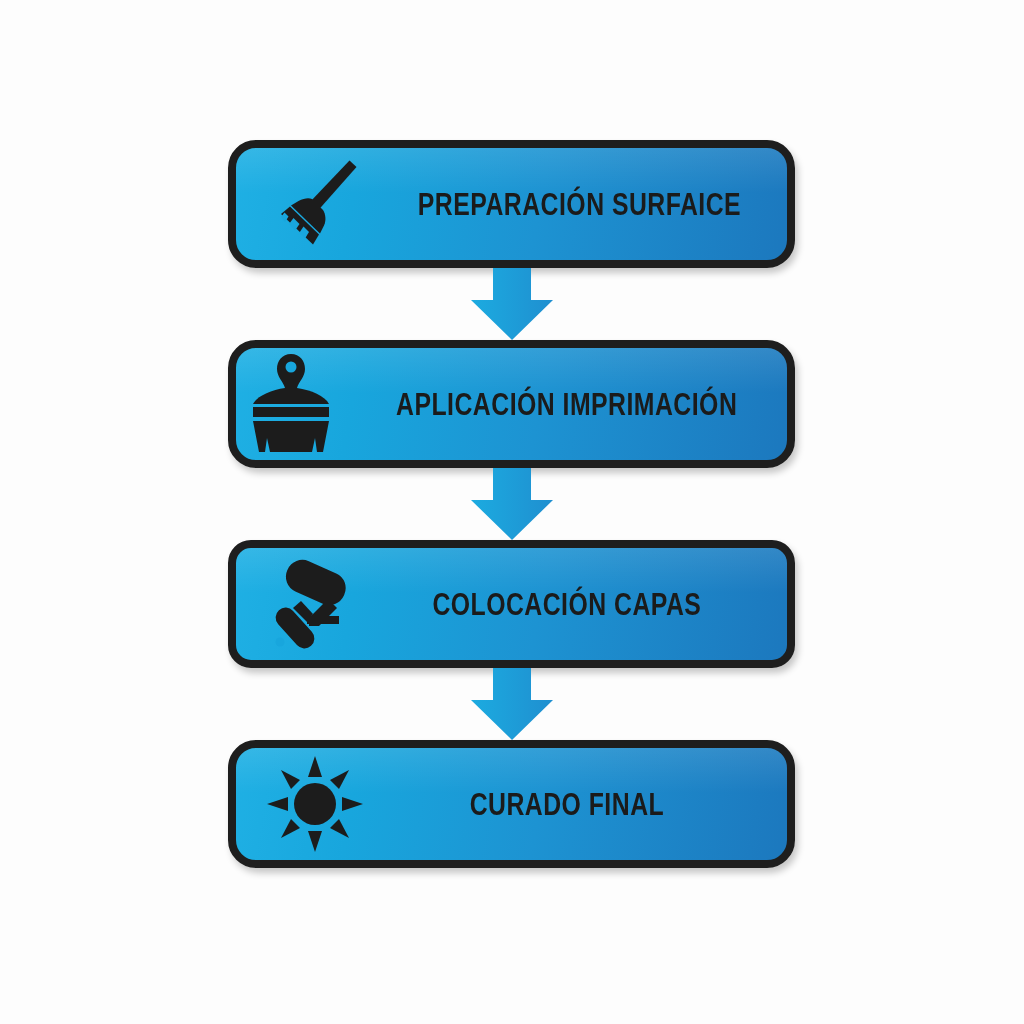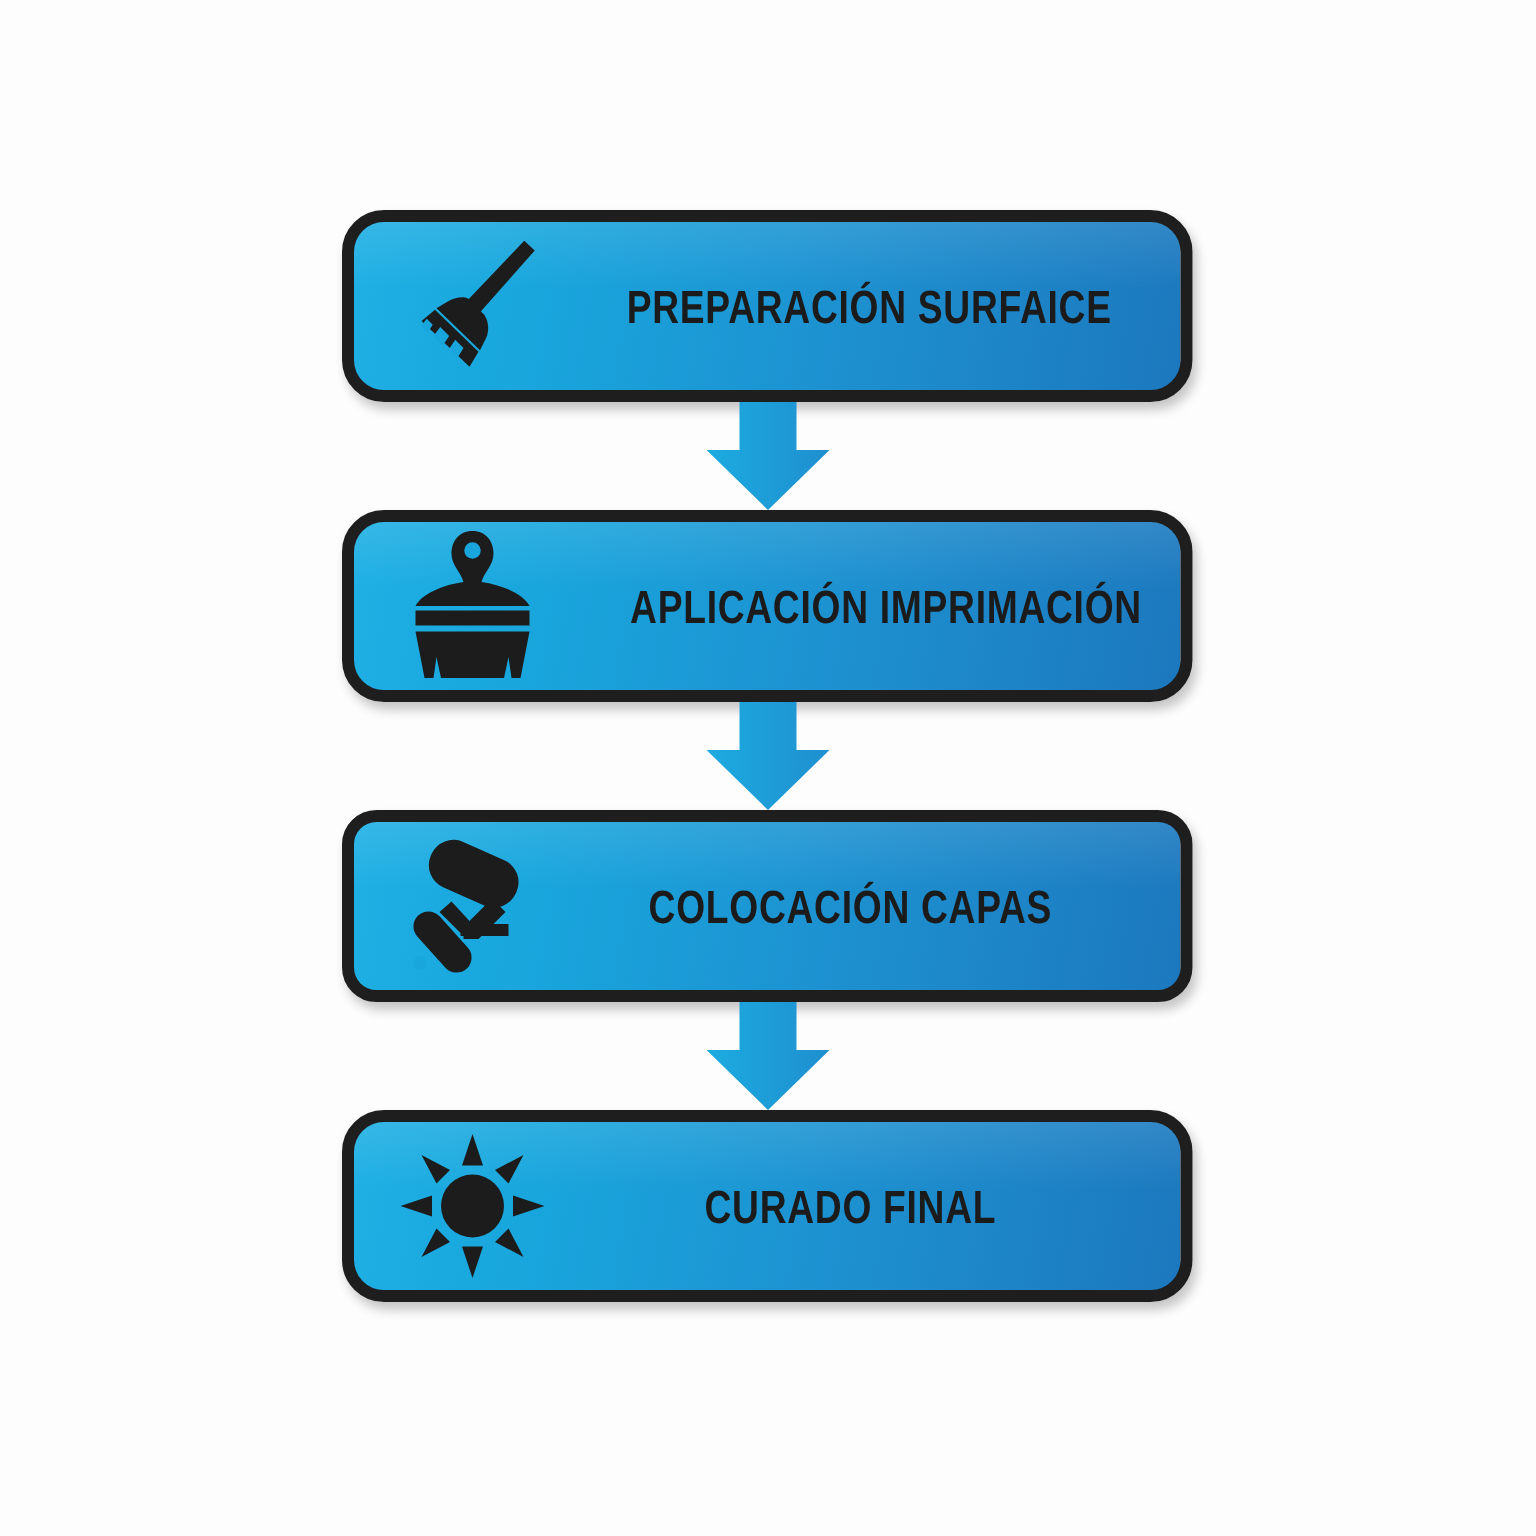--- a/index.html
+++ b/index.html
@@ -30,21 +30,21 @@
     box-sizing: border-box;
     border: 8px solid #1e1e1e;
     border-radius: 28px;
     background: linear-gradient(100deg, #1fb0e4 0%, #18a6dd 22%, #1d93d2 55%, #1c78be 100%);
     box-shadow: 3px 5px 7px rgba(0,0,0,0.22);
     display: flex;
     align-items: center;
     overflow: hidden;
   }
   .step-1 { top: 140px; }
-  .step-2 { top: 340px; }
+  .step-2 { top: 340px; justify-content: center; }
   .step-3 { top: 540px; border-radius: 23px; }
   .step-4 { top: 740px; }
 
   
   .step::after {
     content: "";
     position: absolute;
     left: 0; right: 0; top: 0;
     height: 40%;
     background: linear-gradient(180deg, rgba(255,255,255,0.10), rgba(255,255,255,0));

